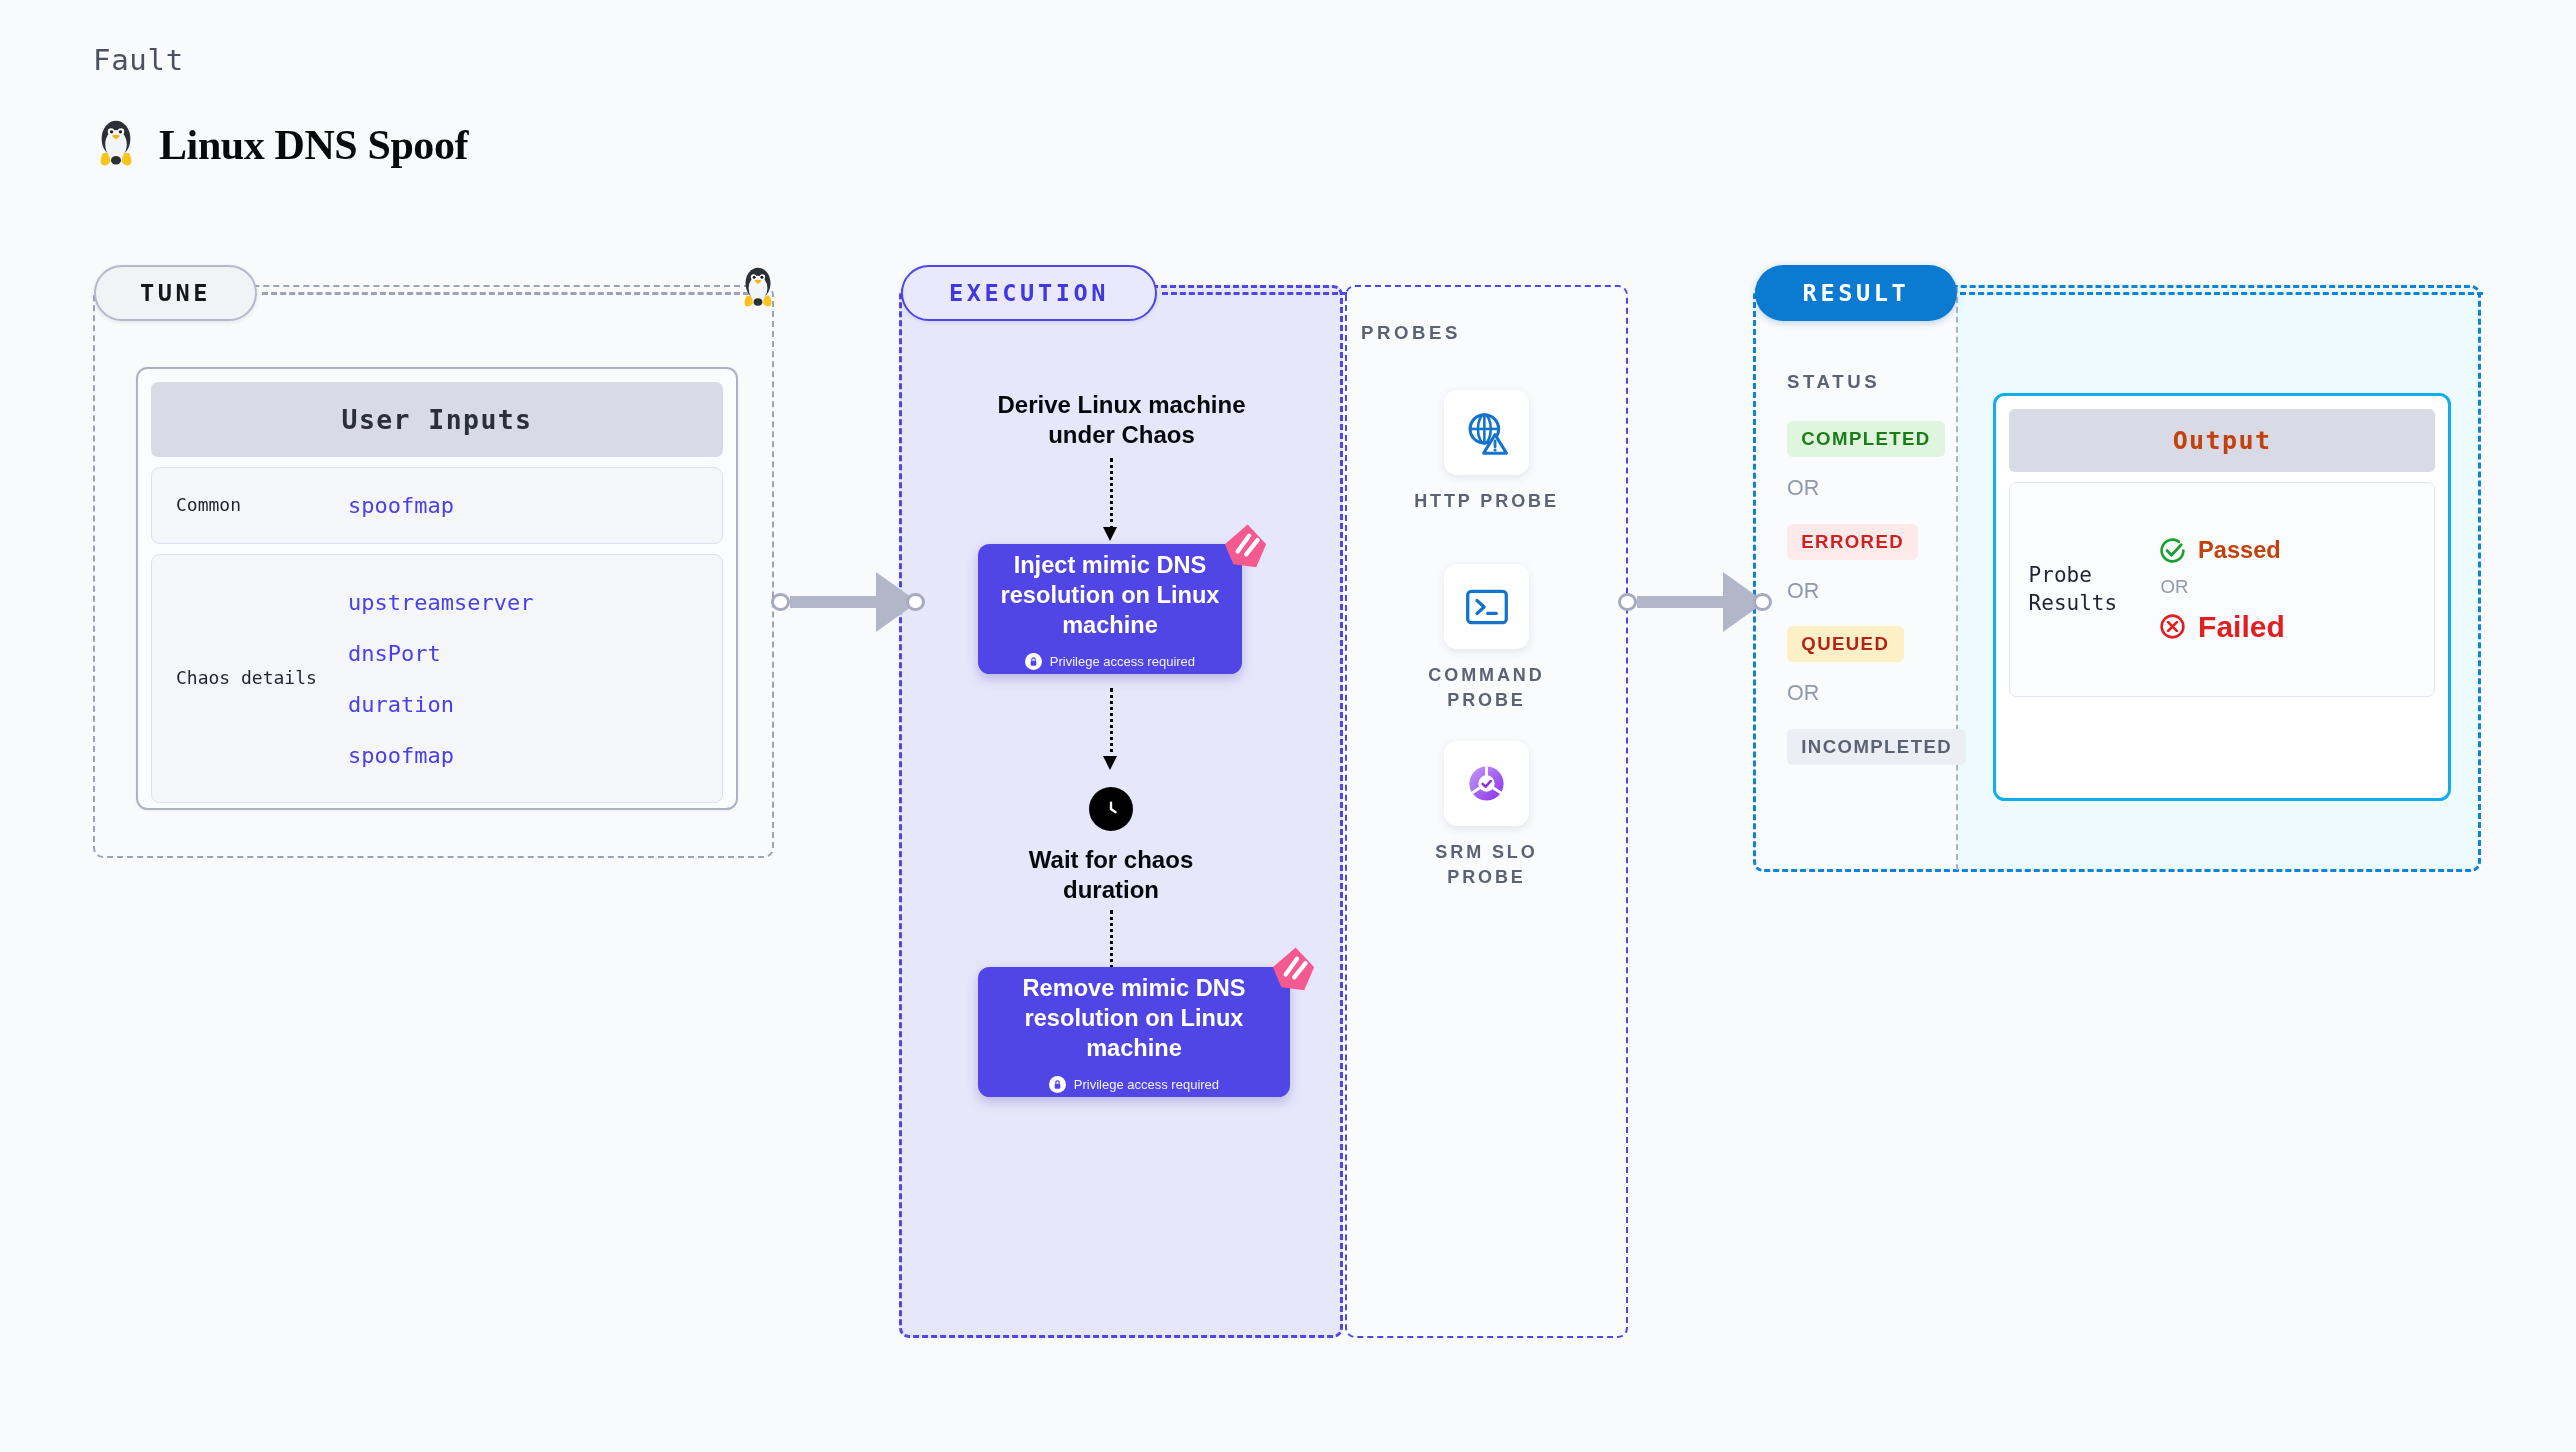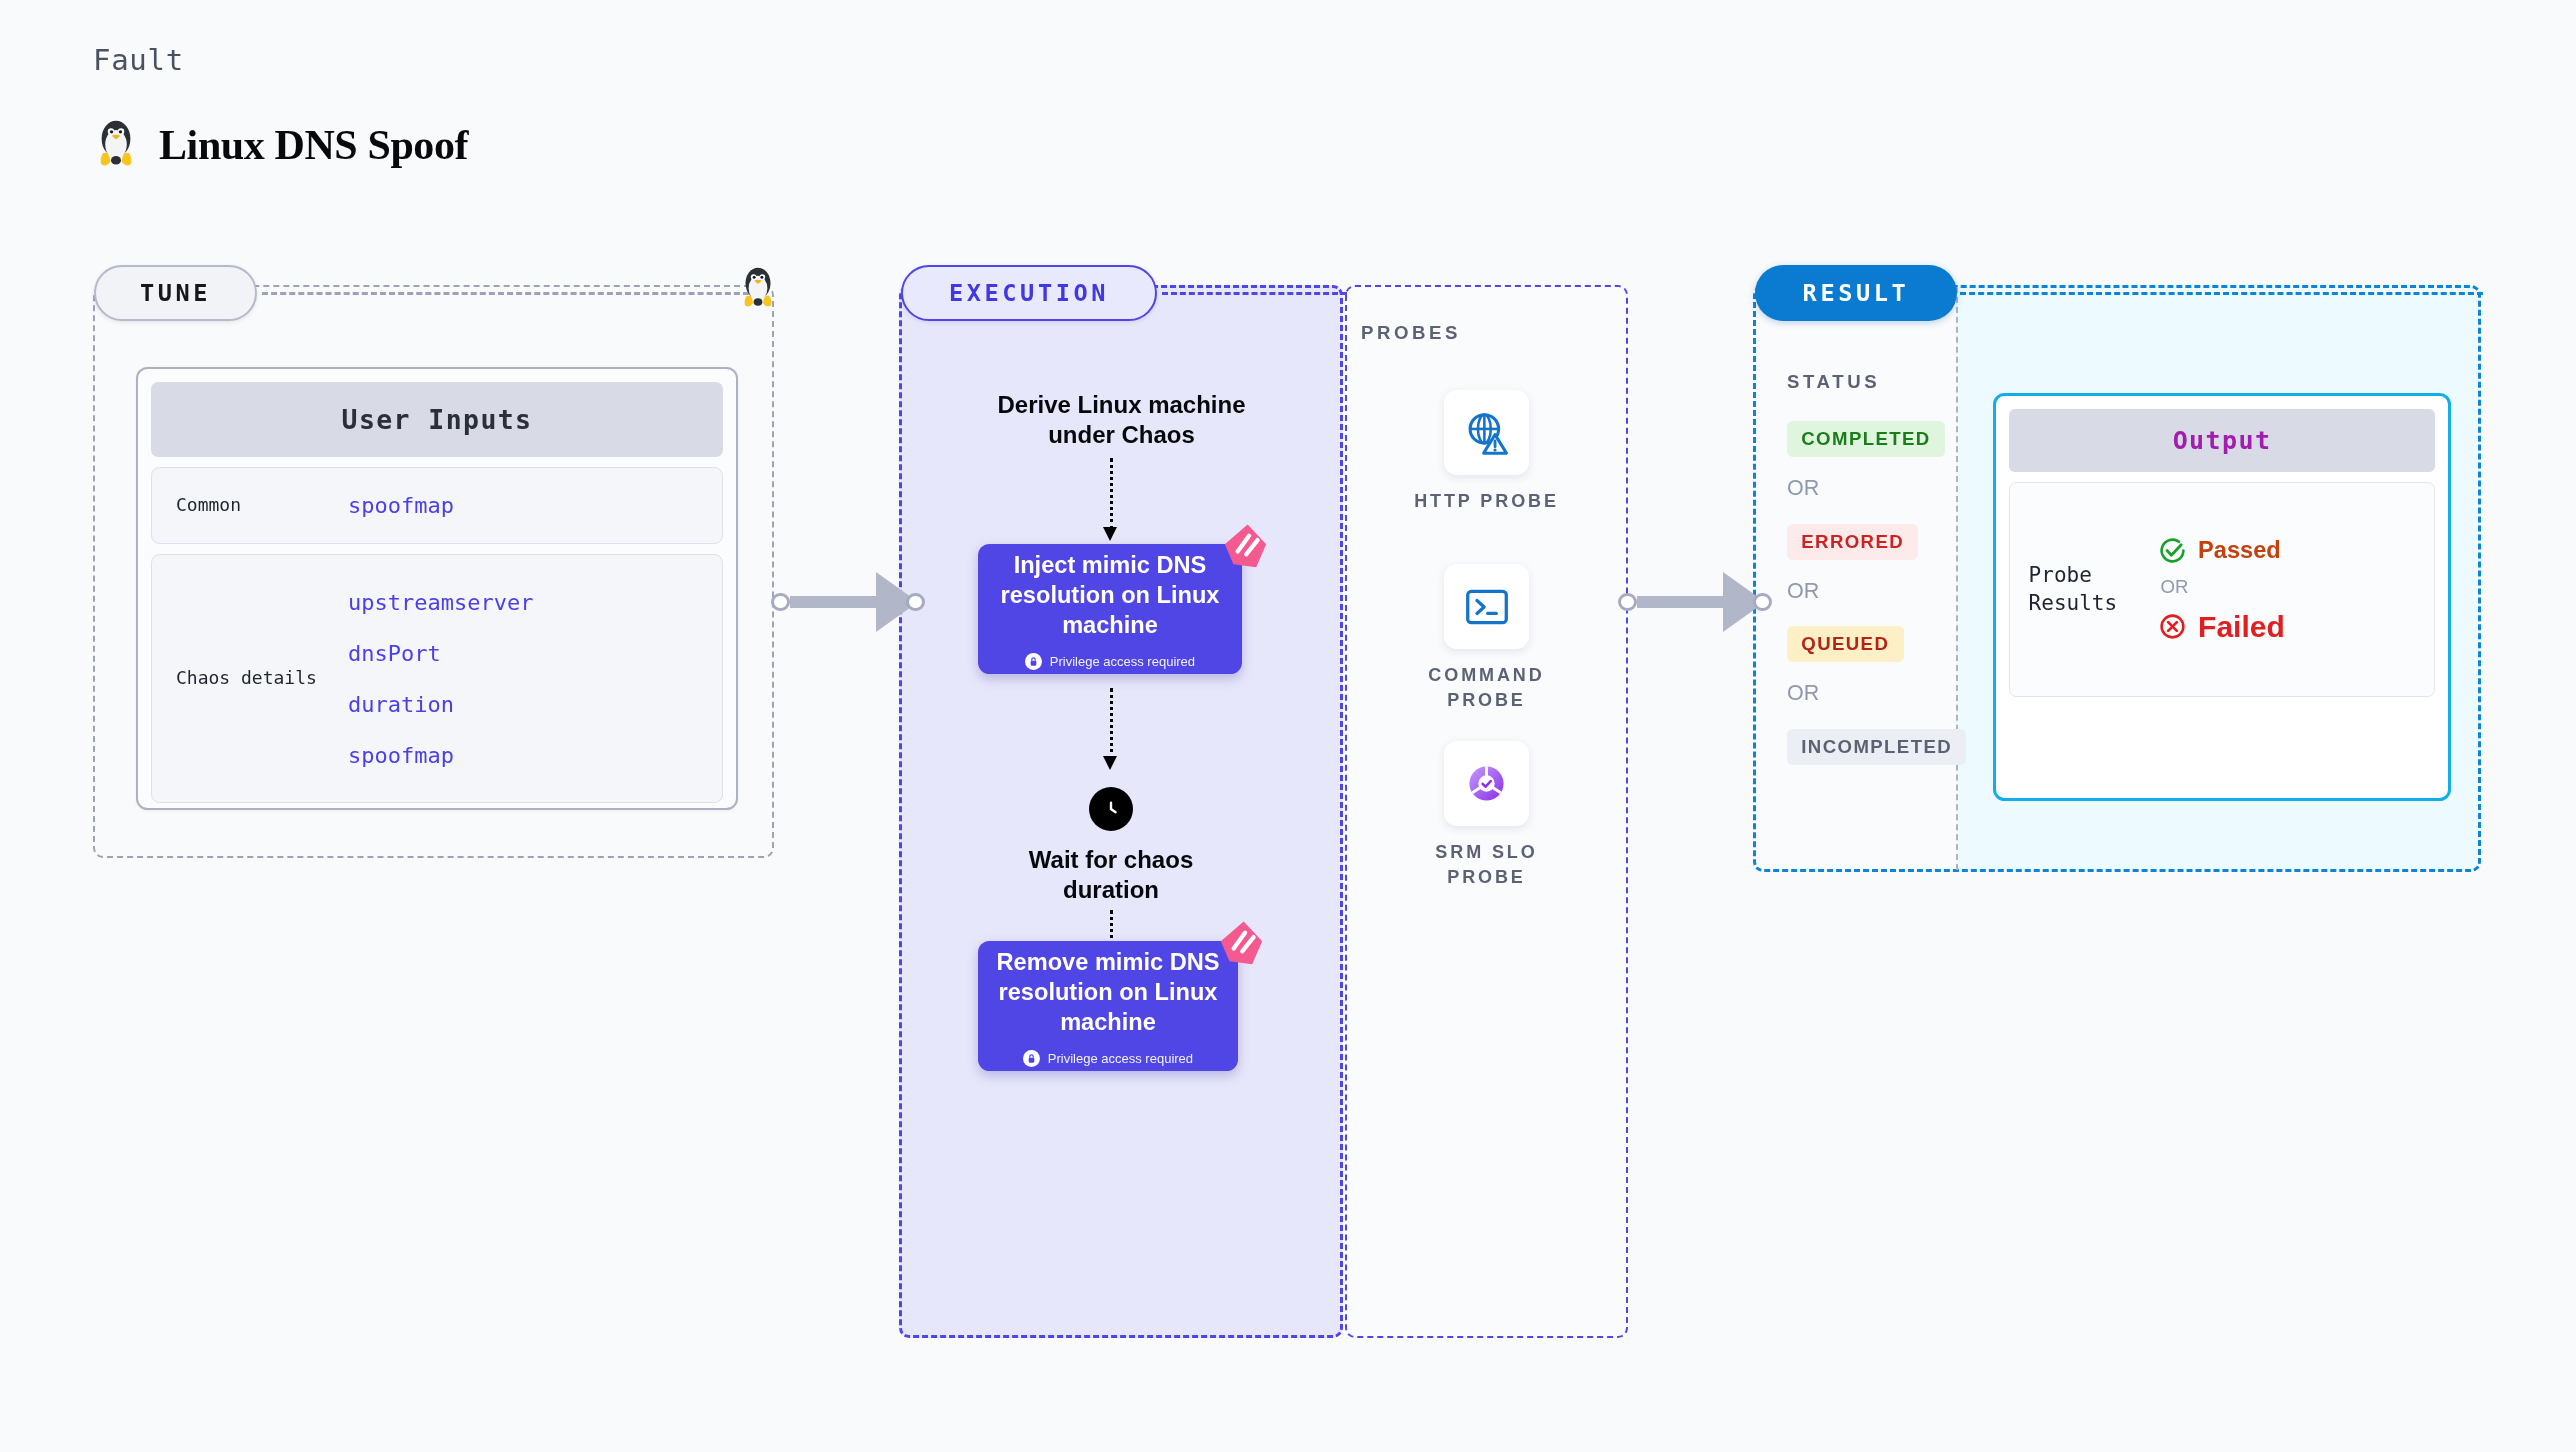--- a/index.html
+++ b/index.html
@@ -172,21 +172,21 @@
 
   #output-card{
     position:absolute;left:1993px;top:393px;width:458px;height:408px;
     box-sizing:border-box;border:3.6px solid #11aeea;border-radius:11.5px;background:#fff;
     padding:13px;
   }
   #out-head{
     box-sizing:border-box;height:63px;border-radius:5.7px;background:#d8dae6;
     display:flex;align-items:center;justify-content:center;
     font-family:"DejaVu Sans Mono","Liberation Mono",monospace;
-    font-size:25px;font-weight:700;color:#a21caf;letter-spacing:1.4px;
+    font-size:25px;font-weight:700;color:#c2410c;letter-spacing:1.4px;
   }
   .out-card{
     box-sizing:border-box;border:1.4px solid #e2e5ee;border-radius:7.2px;background:#fbfcfe;
     margin-top:10px;display:flex;align-items:center;padding:0 18.6px;
   }
   .out-key{
     font-family:"DejaVu Sans Mono","Liberation Mono",monospace;
     font-size:21px;color:#1f2430;width:129px;flex:none;line-height:1.3;
   }
   .out-val-link{
@@ -313,21 +313,21 @@
 <div id="clock" style="left:1089px;top:787px;">
   <svg width="24" height="24" viewBox="0 0 34 34">
     <path d="M17 8 V17 L23.5 21.5" stroke="#fff" stroke-width="3.4" stroke-linecap="round" fill="none"></path>
   </svg>
 </div>
 <div class="flow-text" style="left:982px;top:845px;width:258px;">Wait for chaos duration</div>
 
 <div class="dotline" style="left:1110px;top:910px;height:66px;"></div>
 <div class="arrowhead" style="left:1103px;top:973px;"></div>
 
-<div class="action-box" style="left:978px;top:941px;width:260px;height:130px;">
+<div class="action-box" style="left:978px;top:967px;width:312px;height:130px;">
   <svg class="badge-tri" viewBox="0 0 66 66">
     <path d="M4 30 L36 2 L62 30 L48 62 L16 58 Z" fill="#f4598f"></path>
     <path d="M22 40 L38 18" stroke="#fff" stroke-width="6" stroke-linecap="round"></path>
     <path d="M34 44 L50 24" stroke="#fff" stroke-width="6" stroke-linecap="round"></path>
   </svg>
   <div class="action-title">Remove mimic DNS resolution on Linux machine</div>
   <div class="priv-row">
     <svg width="17" height="17" viewBox="0 0 24 24">
       <circle cx="12" cy="12" r="12" fill="#fff"></circle>
       <rect x="8" y="11" width="8" height="7" rx="1.6" fill="#4f46e5"></rect>

